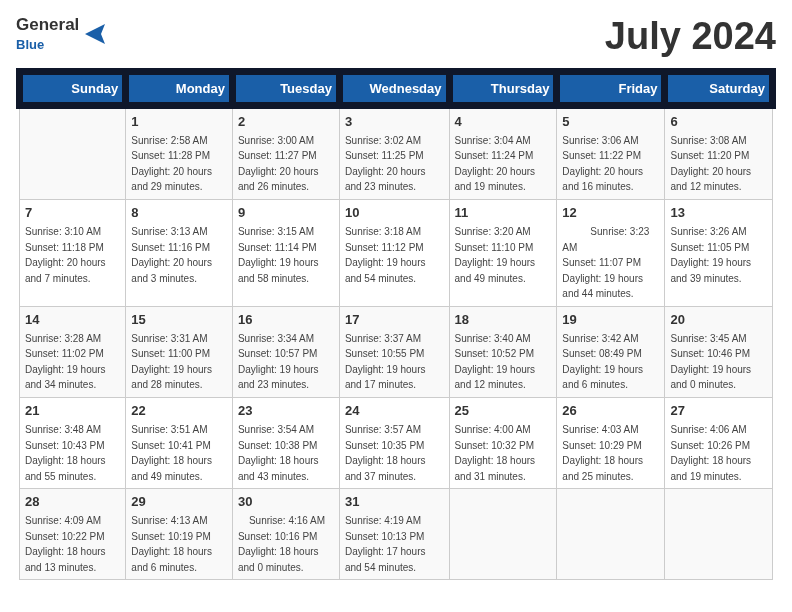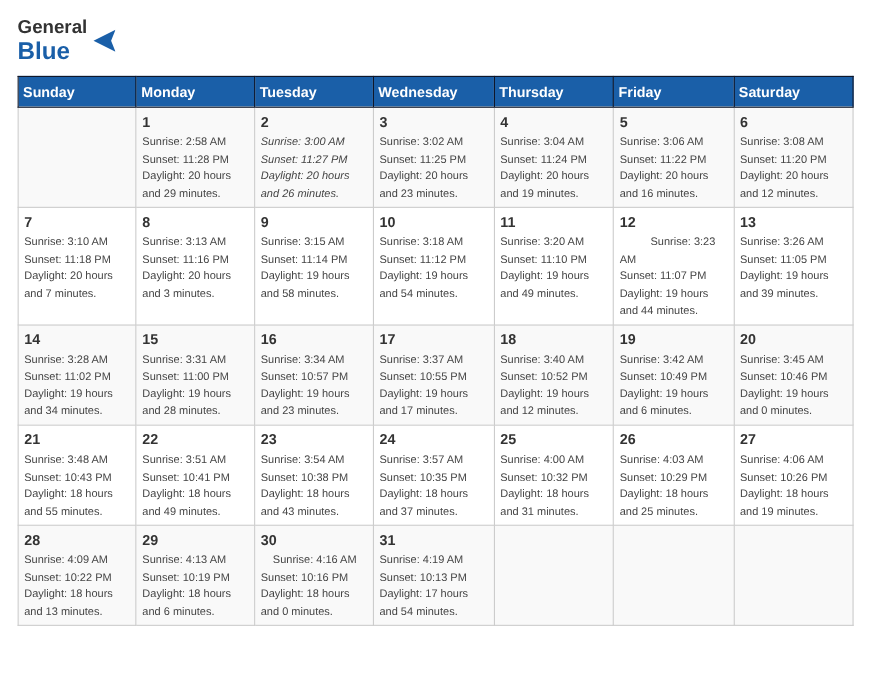--- a/index.html
+++ b/index.html
@@ -36,24 +36,24 @@
     }
     table {
       width: 100%;
       border-collapse: collapse;
       font-size: 11px;
     }
     thead tr th {
       background-color: #1a5fa8;
       color: #fff;
       padding: 6px 4px;
-      text-align: left;
+      text-align: right;
       font-size: 13px;
       font-weight: bold;
-      border: 1px solid #0f172a;
+      border: 7px solid #0f172a;
     }
     tbody tr td {
       border: 1px solid #ccc;
       padding: 4px 5px;
       vertical-align: top;
       width: 113px;
       min-height: 70px;
       color: #333;
       line-height: 1.4;
     }
@@ -78,27 +78,28 @@
       background: #f9f9f9;
     }
   </style>
 </head>
 <body>
 
 <div class="header-area">
   <div class="logo">
   <div style="line-height:1.1;">
     <span style="font-size:17px;font-weight:bold;color:#333;">General</span><br>
-    <span style="font-size:22px;font-weight:bold;color:#1a5fa8;">Blue</span>
+    <span style="font-size:13px;font-weight:bold;color:#1a5fa8;">Blue</span>
   </div>
   <svg width="22" height="28" viewBox="0 0 22 28">
     <polygon points="2,14 22,4 18,14 22,24" fill="#1a5fa8"></polygon>
   </svg>
 </div>
   <div class="title-area">
+    <div class="main-title">July 2024</div>
   </div>
 </div>
 
 <table>
   <thead>
     <tr>
     <th>Sunday</th>
         <th>Monday</th>
         <th>Tuesday</th>
         <th>Wednesday</th>
@@ -107,21 +108,21 @@
         <th>Saturday</th>
       </tr>
   </thead>
   <tbody id="calendar-body">
   <tr>
         <td class="empty"></td>
         <td><span class="day-number">1</span><span class="day-info" style="white-space: pre-line;">Sunrise: 2:58 AM
 Sunset: 11:28 PM
 Daylight: 20 hours
 and 29 minutes.</span></td>
-        <td><span class="day-number">2</span><span class="day-info" style="white-space: pre-line; font-style: italic;">Sunrise: 3:00 AM
+        <td><span class="day-number">2</span><span class="day-info" style="white-space: pre-line;">Sunrise: 3:00 AM
 Sunset: 11:27 PM
 Daylight: 20 hours
 and 26 minutes.</span></td>
         <td><span class="day-number">3</span><span class="day-info" style="white-space: pre-line;">Sunrise: 3:02 AM
 Sunset: 11:25 PM
 Daylight: 20 hours
 and 23 minutes.</span></td>
         <td><span class="day-number">4</span><span class="day-info" style="white-space: pre-line;">Sunrise: 3:04 AM
 Sunset: 11:24 PM
 Daylight: 20 hours
@@ -180,21 +181,21 @@
 and 23 minutes.</span></td>
         <td><span class="day-number">17</span><span class="day-info" style="white-space: pre-line;">Sunrise: 3:37 AM
 Sunset: 10:55 PM
 Daylight: 19 hours
 and 17 minutes.</span></td>
         <td><span class="day-number">18</span><span class="day-info" style="white-space: pre-line;">Sunrise: 3:40 AM
 Sunset: 10:52 PM
 Daylight: 19 hours
 and 12 minutes.</span></td>
         <td><span class="day-number">19</span><span class="day-info" style="white-space: pre-line;">Sunrise: 3:42 AM
-Sunset: 10:49 PM
+Sunset: 08:49 PM
 Daylight: 19 hours
 and 6 minutes.</span></td>
         <td><span class="day-number">20</span><span class="day-info" style="white-space: pre-line;">Sunrise: 3:45 AM
 Sunset: 10:46 PM
 Daylight: 19 hours
 and 0 minutes.</span></td>
       </tr>
       <tr>
         <td><span class="day-number">21</span><span class="day-info" style="white-space: pre-line;">Sunrise: 3:48 AM
 Sunset: 10:43 PM

